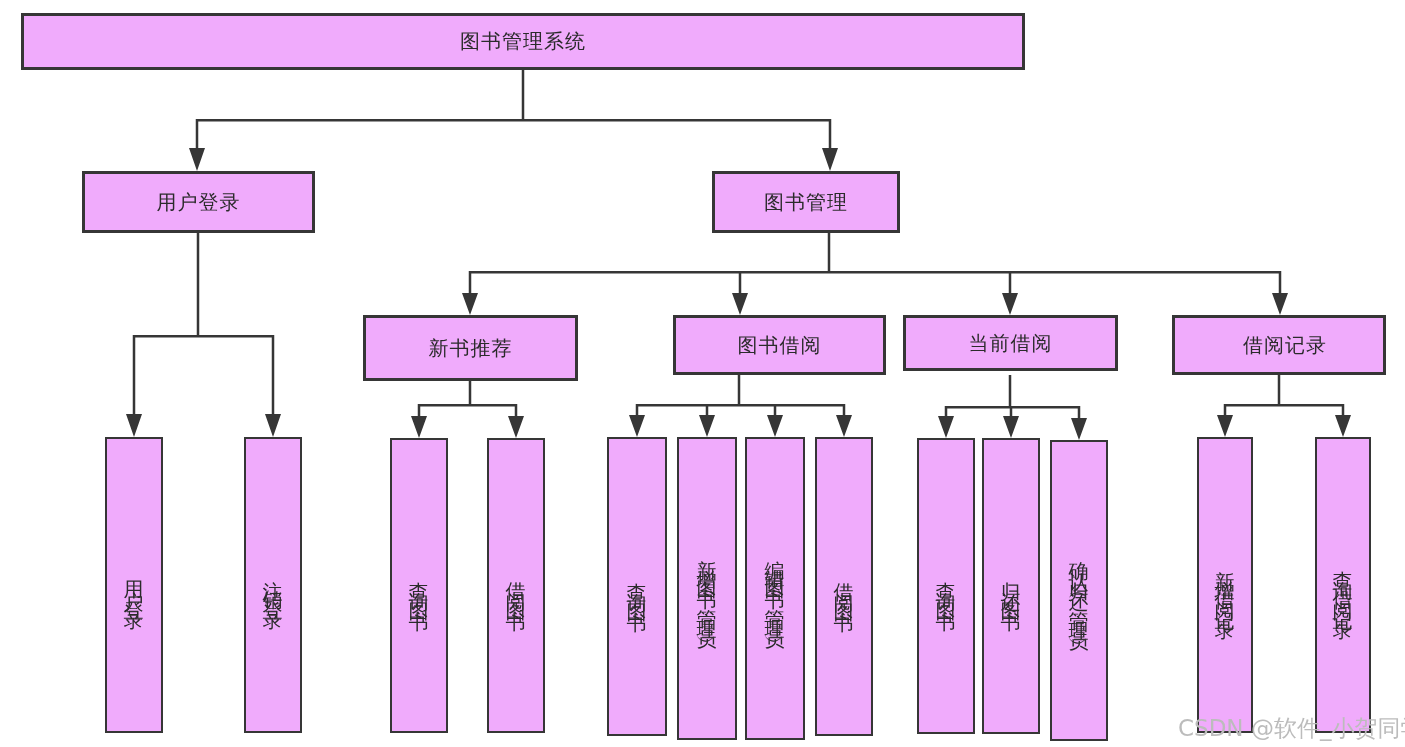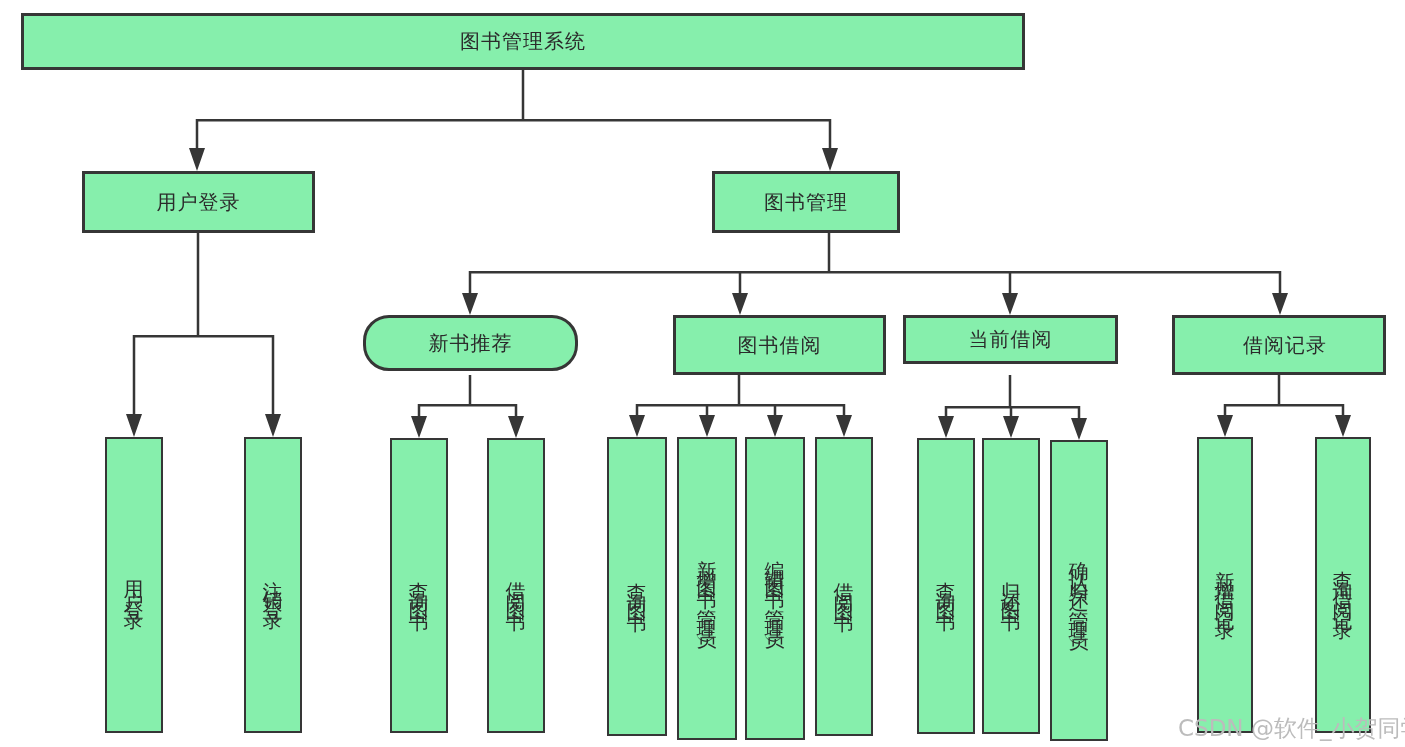--- a/index.html
+++ b/index.html
@@ -15,21 +15,21 @@
   }
 
   .connectors {
     position: absolute;
     left: 0; top: 0;
     width: 1405px; height: 747px;
   }
 
   .node {
     position: absolute;
-    background: #86efac;
+    background: #f0abfc;
     border: 3px solid #363636;
     color: #2b2b2b;
     display: flex;
     align-items: center;
     justify-content: center;
     text-align: center;
   }
 
   .hbox {
     font-size: 20px;
@@ -44,23 +44,23 @@
   .vtext {
     writing-mode: vertical-rl;
     letter-spacing: 10px;
     line-height: 1;
   }
 
   
   .n-root   { left: 21px;   top: 13px;  width: 1004px; height: 57px; }
   .n-login  { left: 82px;   top: 171px; width: 233px;  height: 62px; }
   .n-mgmt   { left: 712px;  top: 171px; width: 188px;  height: 62px; }
-  .n-newrec { left: 363px;  top: 315px; width: 215px;  height: 56px; border-radius: 26px; }
+  .n-newrec { left: 363px;  top: 315px; width: 215px;  height: 66px; }
   .n-borrow { left: 633px;  top: 315px; width: 213px;  height: 60px; margin-left: 40px; }
-  .n-currnt { left: 903px;  top: 315px; width: 215px;  height: 49px; }
+  .n-currnt { left: 903px;  top: 315px; width: 215px;  height: 56px; }
   .n-record { left: 1172px; top: 315px; width: 214px;  height: 60px; padding-left: 12px; }
 
   
   .g1-0 { left: 105px;  top: 437px; width: 58px; height: 296px; }
   .g1-1 { left: 244px;  top: 437px; width: 58px; height: 296px; }
   .g2-0 { left: 390px;  top: 438px; width: 58px; height: 295px; }
   .g2-1 { left: 487px;  top: 438px; width: 58px; height: 295px; }
   .g3-0 { left: 607px;  top: 437px; width: 60px; height: 299px; }
   .g3-1 { left: 677px;  top: 437px; width: 60px; height: 303px; }
   .g3-2 { left: 745px;  top: 437px; width: 60px; height: 303px; }

